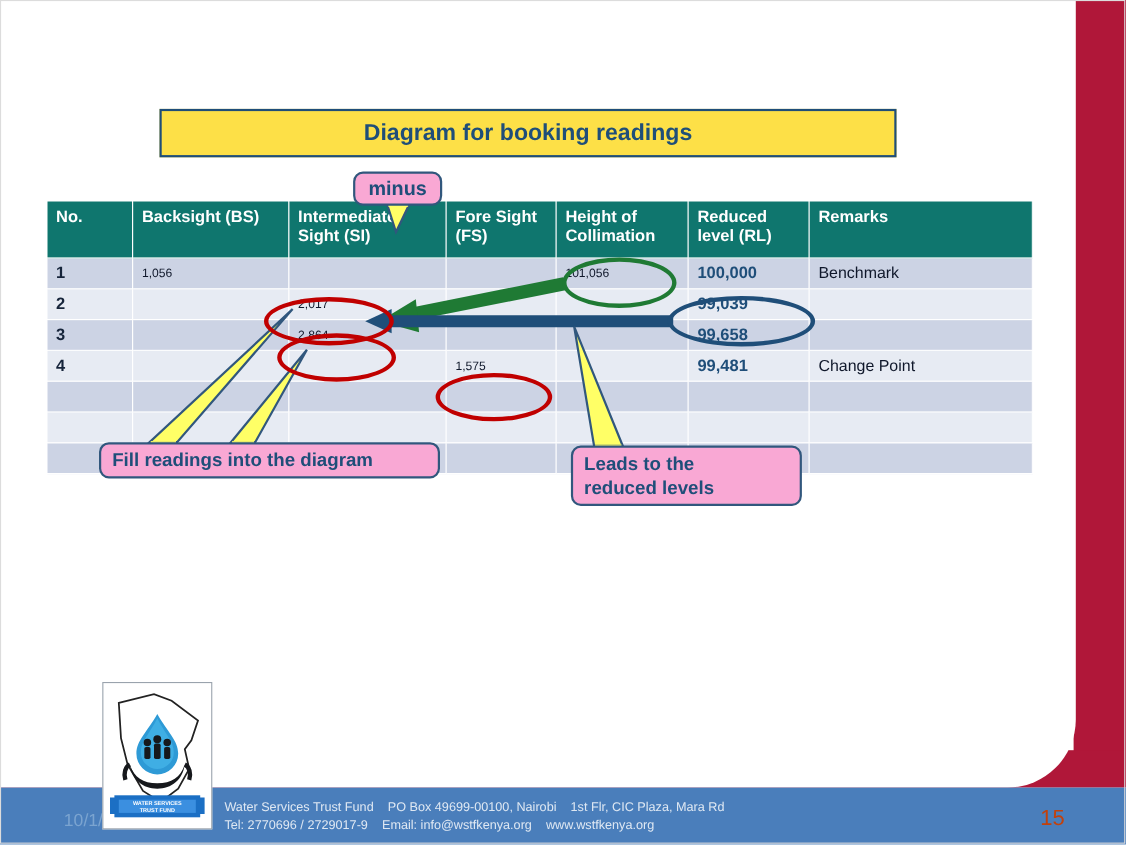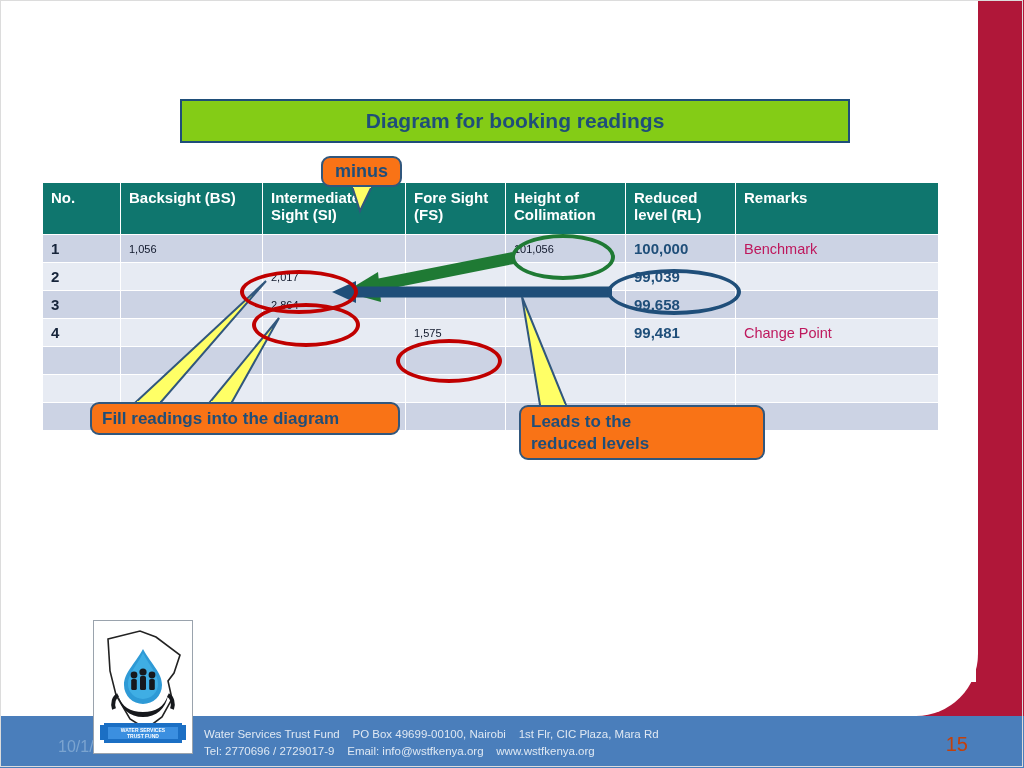--- a/index.html
+++ b/index.html
@@ -59,24 +59,24 @@
     color: #1f4e79;
     letter-spacing: -0.3px;
     z-index: 10;
     white-space: nowrap;
   }
   .title u { text-decoration: underline; text-decoration-thickness: 3px; }
 
   
   .caption-box {
     position: absolute;
-    left: 180px; top: 99px;
+    left: 145px; top: 99px;
     width: 666px; height: 40px;
     border: 2px solid #1f4e79;
-    background: #84cc16;
+    background: #fde047;
     z-index: 10;
     display: flex; align-items: center; justify-content: center;
   }
   .caption-box span {
     font-size: 21px; font-weight: bold; color: #1f4e79;
   }
 
   
   .tbl {
     position: absolute;
@@ -103,21 +103,21 @@
     font-size: 15px;
     line-height: 1.15;
     vertical-align: top;
     padding-top: 6px;
   }
   .tbl tbody tr.odd td { background: #ccd3e4; }
   .tbl tbody tr.even td { background: #e7ebf3; }
   .tbl td.c-no { font-weight: bold; color: #16243a; font-size: 15px; }
   .tbl td.c-val { color: #0f172a; font-size: 11px; }
   .tbl td.c-rl { color: #1f4e79; font-weight: bold; font-size: 15px; }
-  .tbl td.c-rem { color: #be185d; font-size: 14.5px; }
+  .tbl td.c-rem { color: #0f172a; font-size: 14.5px; }
 
   
   .oval {
     position: absolute;
     border-radius: 50%;
     background: transparent;
     z-index: 14;
     pointer-events: none;
   }
   .oval-red { border: 4px solid #c00000; }
@@ -129,21 +129,21 @@
     position: absolute;
     left: 0; top: 0;
     width: 1024px; height: 768px;
     z-index: 13;
     pointer-events: none;
   }
 
   
   .callout {
     position: absolute;
-    background: #f97316;
+    background: #f9a8d4;
     border: 2px solid #31577d;
     border-radius: 9px;
     color: #1f4e79;
     font-weight: bold;
     z-index: 20;
     box-sizing: border-box;
     display: flex;
     align-items: center;
   }
   .callout .txt { padding: 2px 10px; line-height: 1.25; }
@@ -155,21 +155,21 @@
     justify-content: center;
   }
   .callout-fill {
     left: 90px; top: 402px;
     width: 310px; height: 33px;
     font-size: 17px;
     align-items: center;
   }
   .callout-leads {
     left: 519px; top: 405px;
-    width: 246px; height: 55px;
+    width: 210px; height: 55px;
     font-size: 17px;
   }
 
   
   .footer-red-band {
     position: absolute;
     left: 196px; bottom: 52px;
     width: 828px; height: 34px;
     z-index: 22;
     display: flex; align-items: center;

